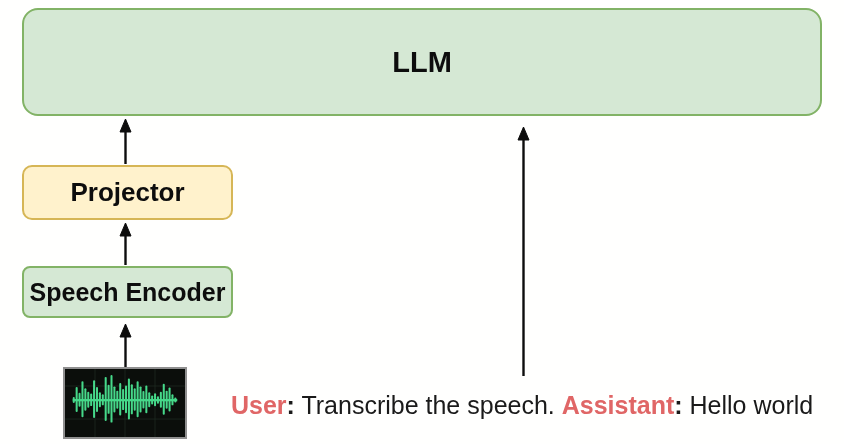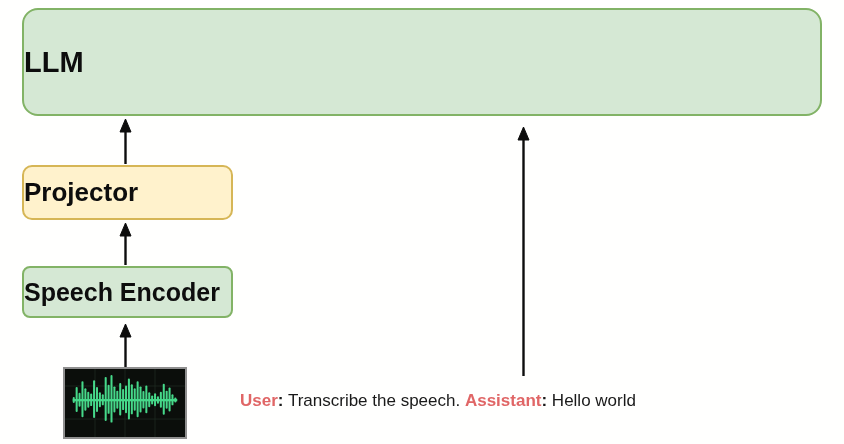--- a/index.html
+++ b/index.html
@@ -1,21 +1,21 @@
 <!DOCTYPE html>
 <html style="--green_fill: #d5e8d4; --green_border: #82b366; --yellow_fill: #fff2cc; --yellow_border: #d6b656; --speaker_red: #e06666; --arrow_black: #0d0d0d; --waveform_green: #46d98a; --waveform_bg: #0b0e0b;"><head>
 <meta charset="utf-8">
 <style>
   html,body{margin:0;padding:0;background:#ffffff;}
   .canvas{
     position:relative;width:844px;height:444px;background:#fffffe;overflow:hidden;
     font-family:"Liberation Sans",sans-serif;
   }
   .box{
-    position:absolute;display:flex;align-items:center;justify-content:flex-start;
+    position:absolute;display:flex;align-items:center;justify-content:center;
     box-sizing:border-box;font-weight:bold;color:#0d0d0d;text-align:center;
   }
   .box-llm{
     left:22px;top:8px;width:800px;height:108px;border-radius:16px;
     background:var(--green_fill);border:2px solid var(--green_border);
     font-size:29px;
   }
   .box-projector{
     left:22px;top:165px;width:211px;height:55px;border-radius:10px;
     background:var(--yellow_fill);border:2px solid var(--yellow_border);
@@ -27,22 +27,22 @@
     font-size:25px;
   }
   .wave-box{
     position:absolute;left:63px;top:367px;width:124px;height:72px;
     box-sizing:border-box;background:var(--waveform_bg);
     border:2px solid #8f8f8f;
   }
   .wave-box svg{display:block;width:100%;height:100%;}
   .arrows{position:absolute;left:0;top:0;width:844px;height:444px;pointer-events:none;}
   .caption{
-    position:absolute;left:240px;top:391px;width:590px;
-    font-size:17px;color:#1a1a1a;white-space:nowrap;
+    position:absolute;left:231px;top:391px;width:590px;
+    font-size:25px;color:#1a1a1a;white-space:nowrap;
   }
   .caption .speaker{color:var(--speaker_red);font-weight:bold;}
   .caption .colon{color:#1a1a1a;font-weight:bold;}
   .caption .plain{color:#1a1a1a;font-weight:normal;}
 </style>
 </head>
 <body>
 
 <div class="canvas">
 

